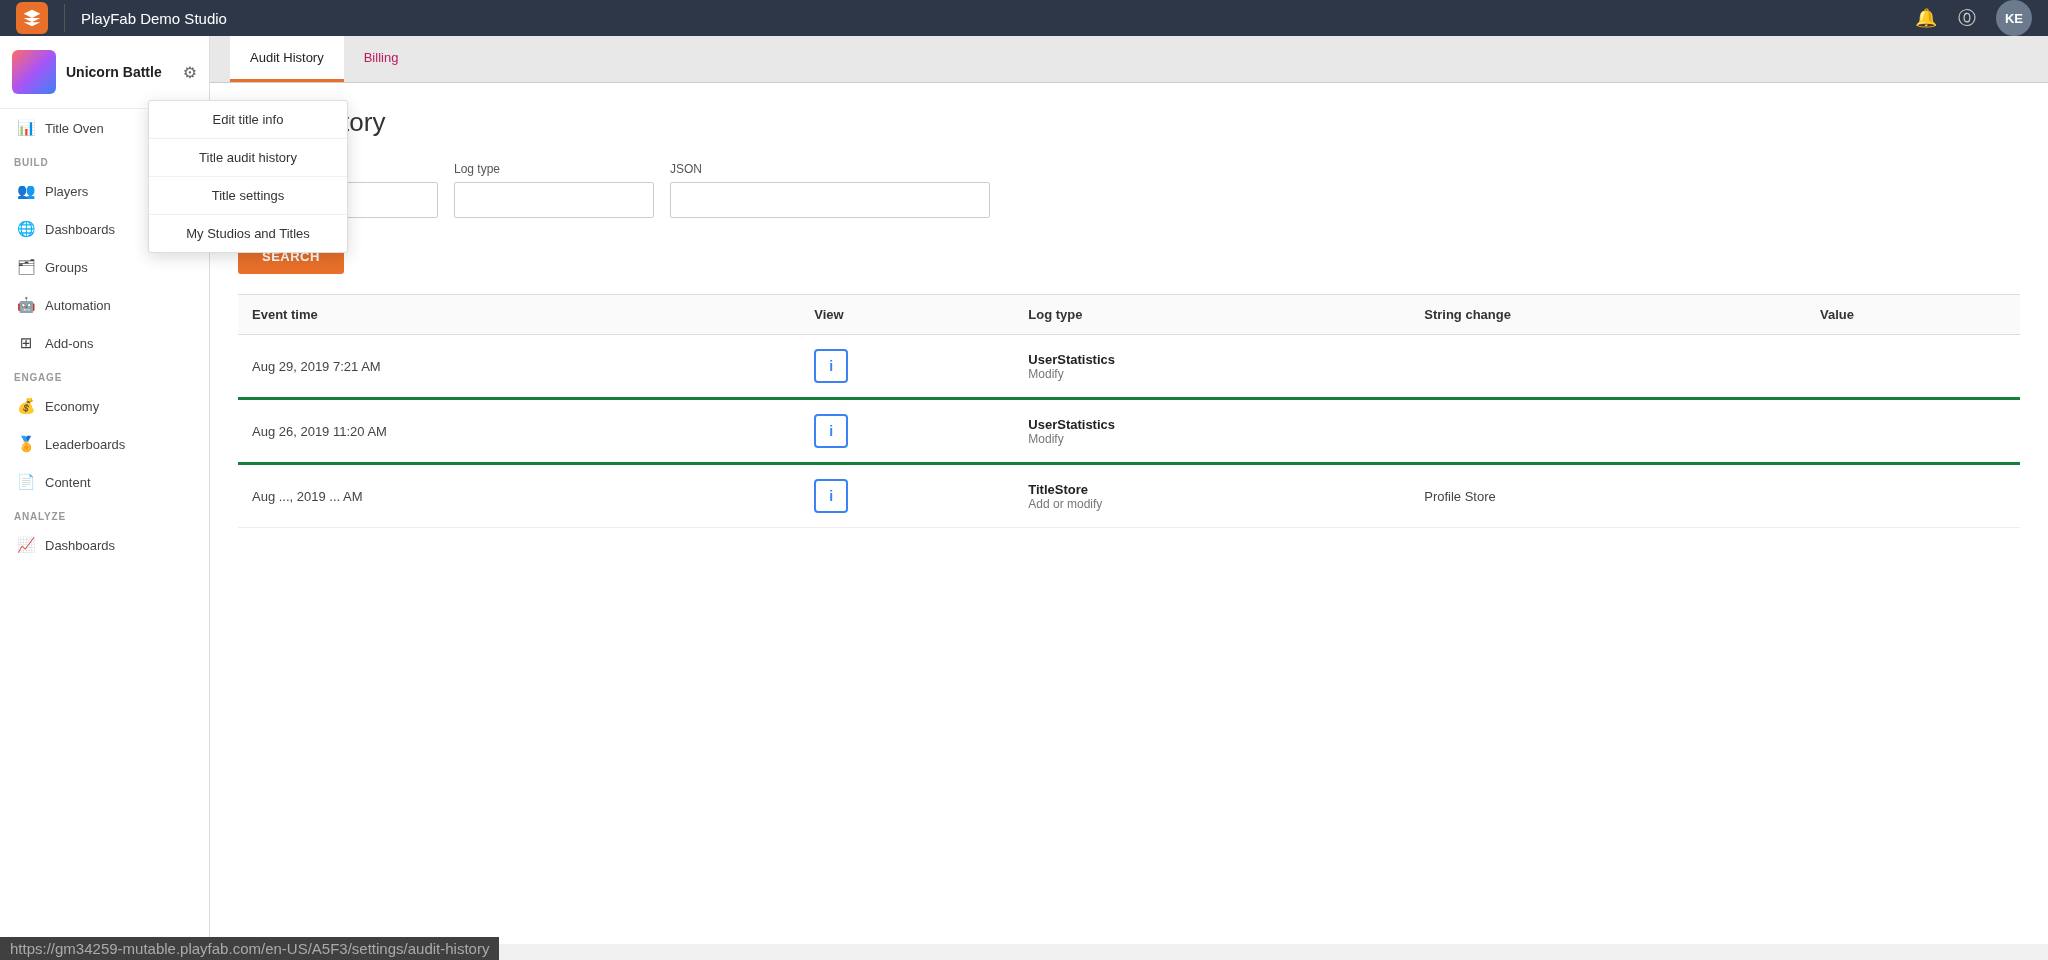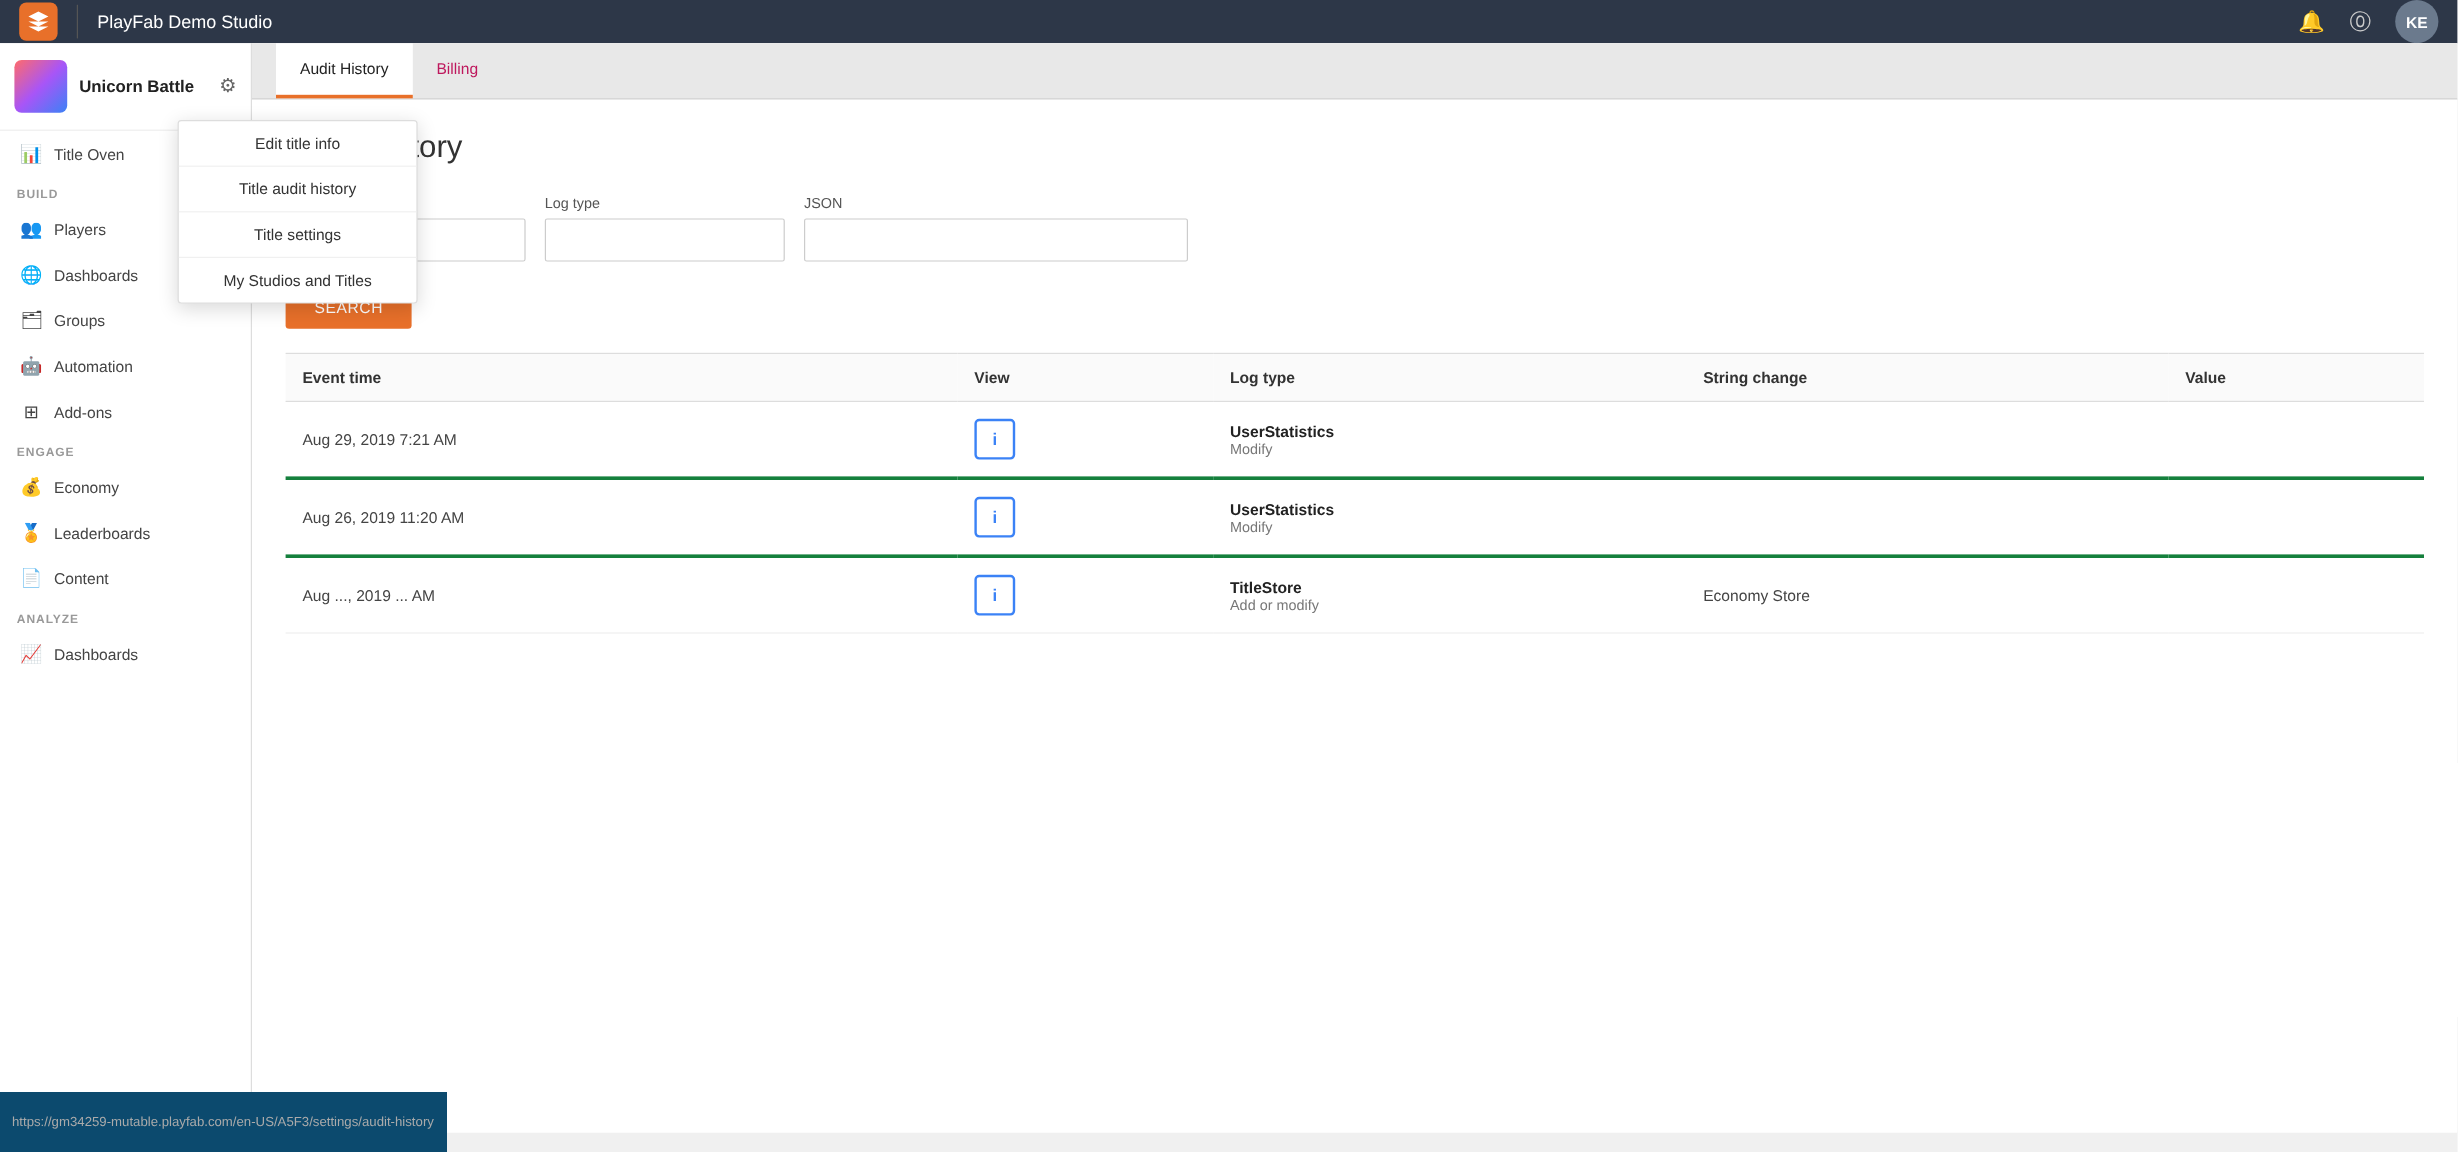--- a/index.html
+++ b/index.html
@@ -99,21 +99,21 @@
     .filter-group { display: flex; flex-direction: column; gap: 6px; }
     .filter-label { font-size: 12px; color: #555; }
     .filter-input {
       width: 200px; height: 36px; border: 1px solid #ccc;
       border-radius: 2px; padding: 0 10px; font-size: 13px; color: #333;
       background: white; outline: none;
     }
     .filter-input-lg { width: 320px; }
     .search-btn {
       height: 36px; padding: 0 24px; background: #e8702a; color: white;
-      border: none; border-radius: 3px; font-size: 13px; font-weight: 400;
+      border: none; border-radius: 3px; font-size: 13px; font-weight: 700;
       cursor: pointer; letter-spacing: 0.5px;
     }
 
     
     .audit-table { width: 100%; border-collapse: collapse; font-size: 13px; }
     .audit-table thead tr { border-top: 1px solid #ddd; border-bottom: 1px solid #ddd; }
     .audit-table th {
       text-align: left; padding: 12px 14px; font-weight: 600;
       color: #333; font-size: 13px; background: #fafafa;
     }
@@ -127,22 +127,22 @@
     .view-btn {
       width: 34px; height: 34px; border: 2px solid #3b82f6;
       border-radius: 4px; display: flex; align-items: center; justify-content: center;
       cursor: pointer; background: white;
     }
     .view-btn-icon { color: #3b82f6; font-size: 14px; font-weight: 700; }
 
     
     .status-bar {
       position: fixed; bottom: 0; left: 0;
-      background: #0c4a6e; color: #aaa; font-size: 11px;
-      padding: 19px 10px; z-index: 50;
+      background: #404040; color: #aaa; font-size: 15px;
+      padding: 3px 10px; z-index: 50;
     }
   </style>
 </head>
 <body>
 
 <nav class="top-nav">
   <div class="top-nav-logo">
     <svg viewBox="0 0 24 24">
         <path d="M12 2L2 7l10 5 10-5-10-5zM2 17l10 5 10-5M2 12l10 5 10-5"></path>
       </svg>
@@ -292,21 +292,21 @@
       <td class="event-time">Aug ..., 2019 ... AM</td>
       <td>
         <div class="view-btn">
           <span class="view-btn-icon">i</span>
         </div>
       </td>
       <td>
         <div class="log-type-name">TitleStore</div>
         <div class="log-type-action">Add or modify</div>
       </td>
-      <td>Economy Store</td>
+      <td>Profile Store</td>
       <td></td>
     </tr>
           </tbody>
       </table>
     </div>
   </main>
 </div>
 
 <div class="status-bar">
   <span>https://gm34259-mutable.playfab.com/en-US/A5F3/settings/audit-history</span>

